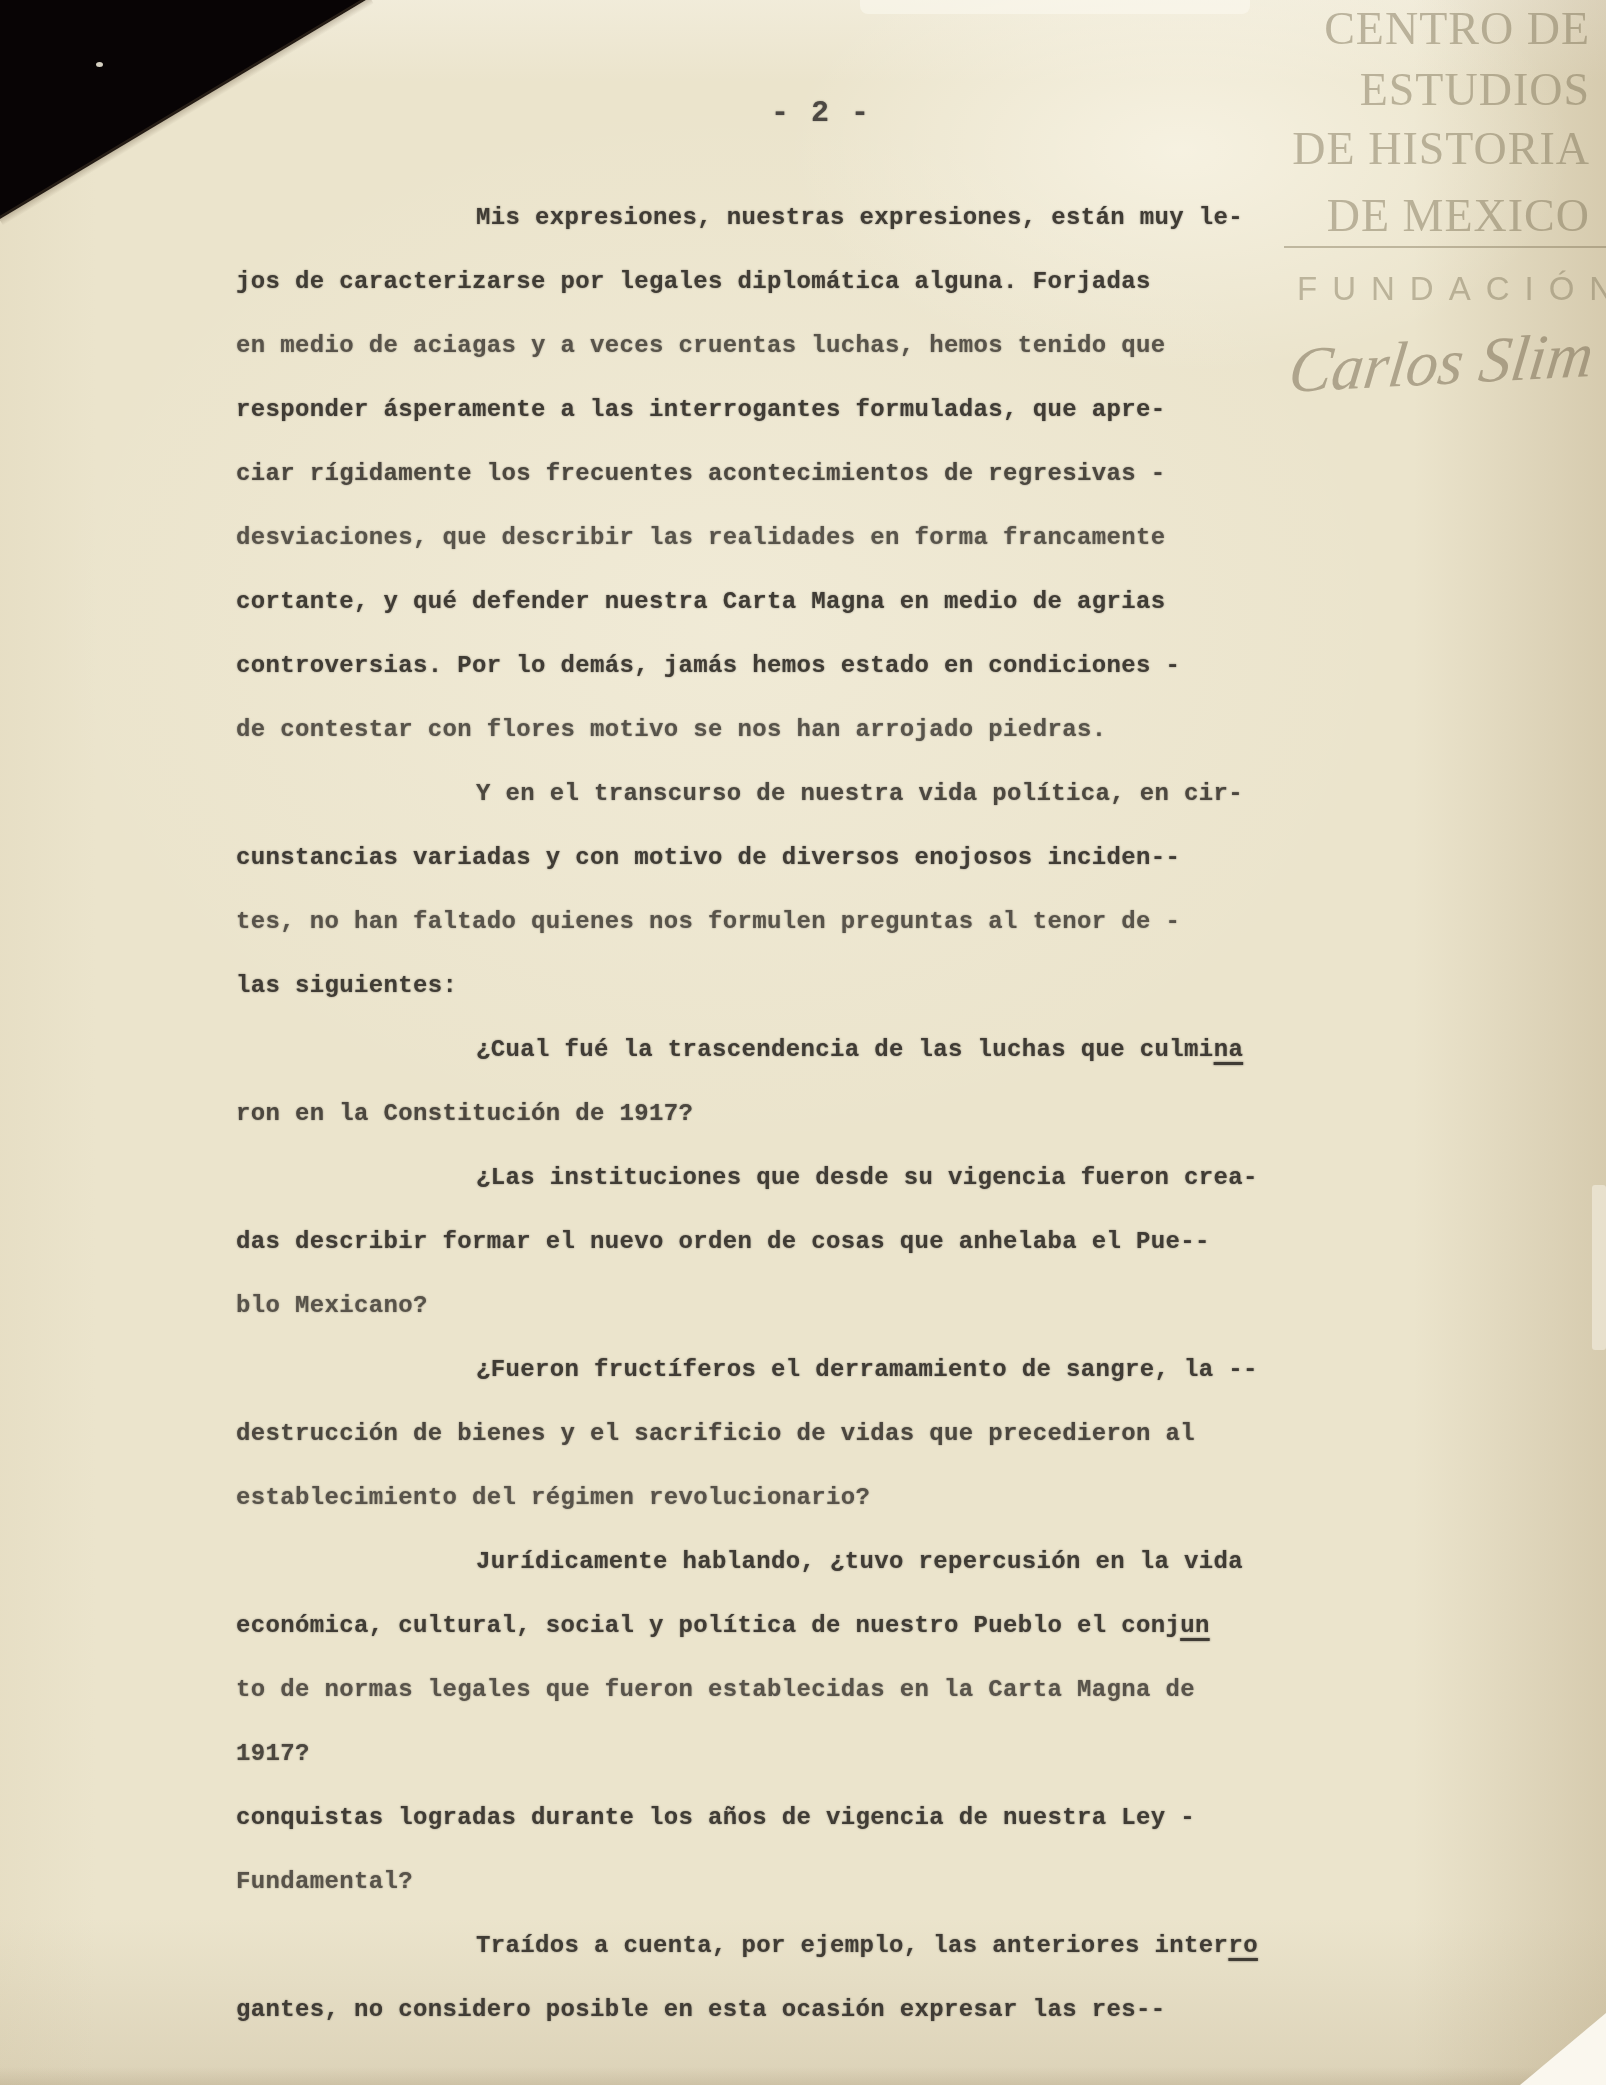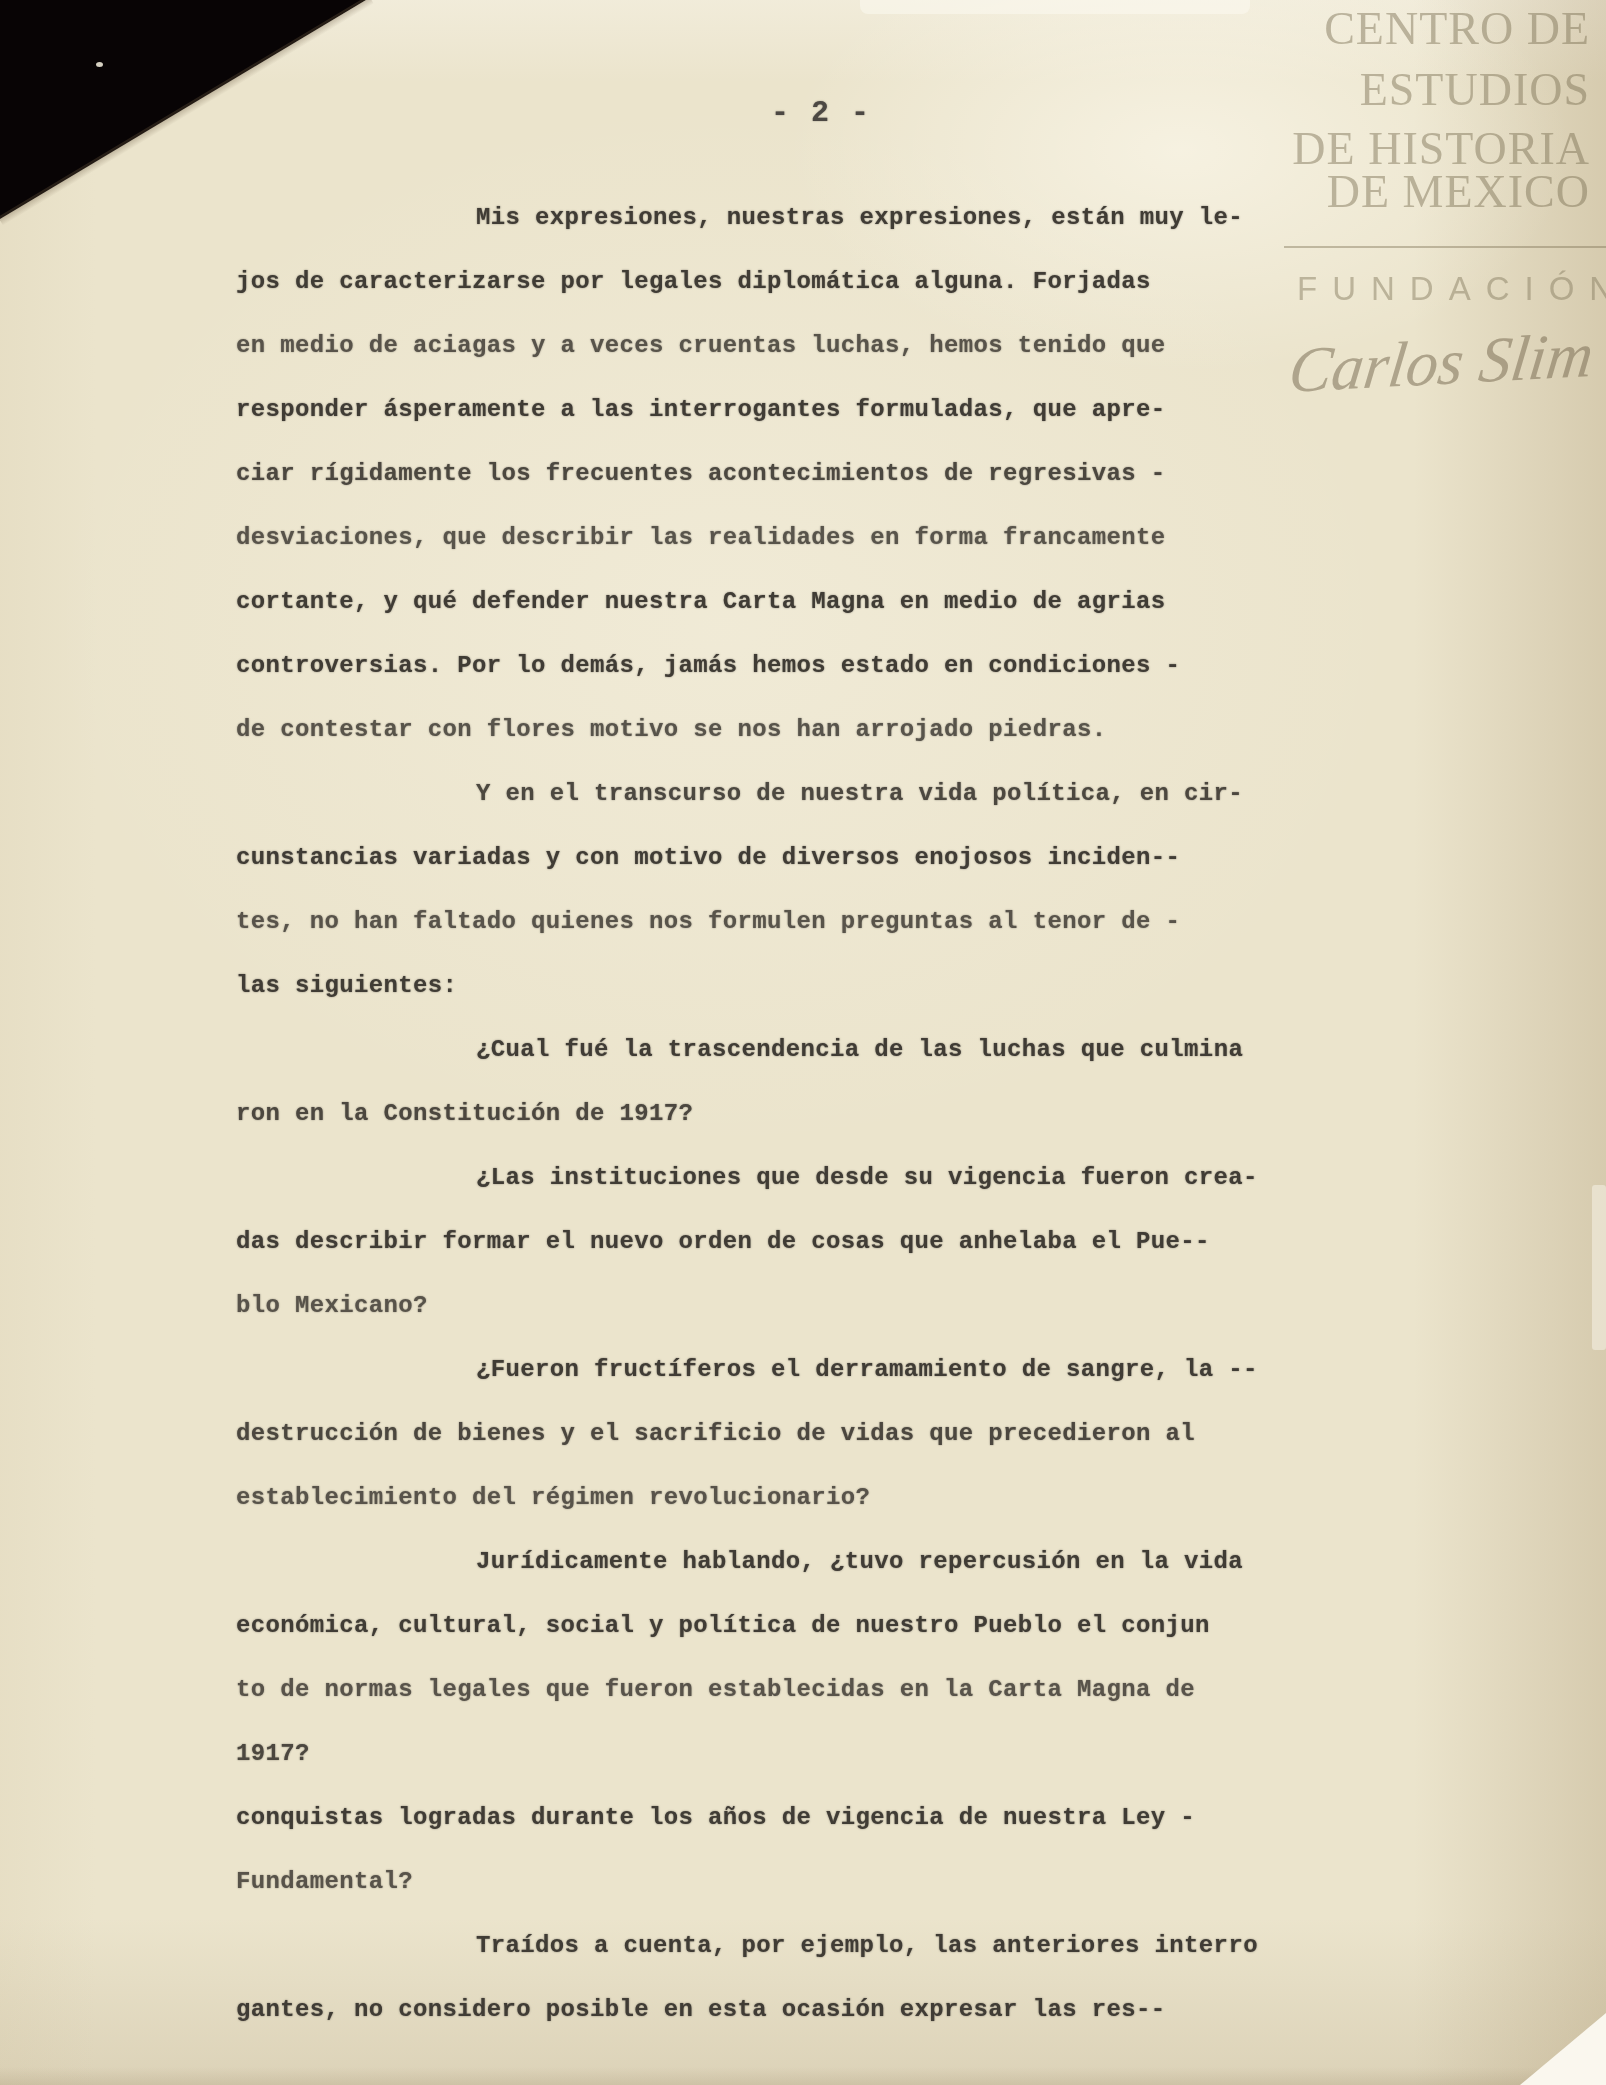--- a/index.html
+++ b/index.html
@@ -72,37 +72,38 @@
     font-family:"Liberation Mono", monospace;
     font-size:24px;font-weight:bold;letter-spacing:.35px;
     color:#403c35;
     text-shadow:0 0 1.8px rgba(64,60,53,.65);
     filter:blur(.38px);
   }
   .doc-line.indent{padding-left:240px;}
   .doc-line:nth-child(3n){opacity:.86;}
   .doc-line:nth-child(5n){opacity:.93;}
   .doc-line .ul{
+    text-decoration:underline;
     text-decoration-thickness:3px;
     text-underline-offset:6px;
   }
   
   .watermark{position:absolute;inset:0;z-index:6;pointer-events:none;}
   .wm-serif{
     position:absolute;left:1290px;width:300px;
     text-align:right;
     font-family:"Liberation Serif", serif;
     font-size:46px;letter-spacing:1px;
     color:rgba(120,108,80,.45);
     white-space:nowrap;
   }
   .wm-l1{top:2px;}
   .wm-l2{top:63px;}
   .wm-l3{top:122px;}
-  .wm-l4{top:165px;}
+  .wm-l4{top:189px;}
   .wm-divider{
     position:absolute;left:1284px;top:246px;width:322px;height:2px;
     background:rgba(125,112,84,.42);
   }
   .wm-foundation{
     position:absolute;left:1282px;top:270px;width:320px;
     text-align:center;
     font-family:"Liberation Sans", sans-serif;
     font-size:33px;letter-spacing:15px;text-indent:15px;
     color:rgba(138,128,100,.5);

